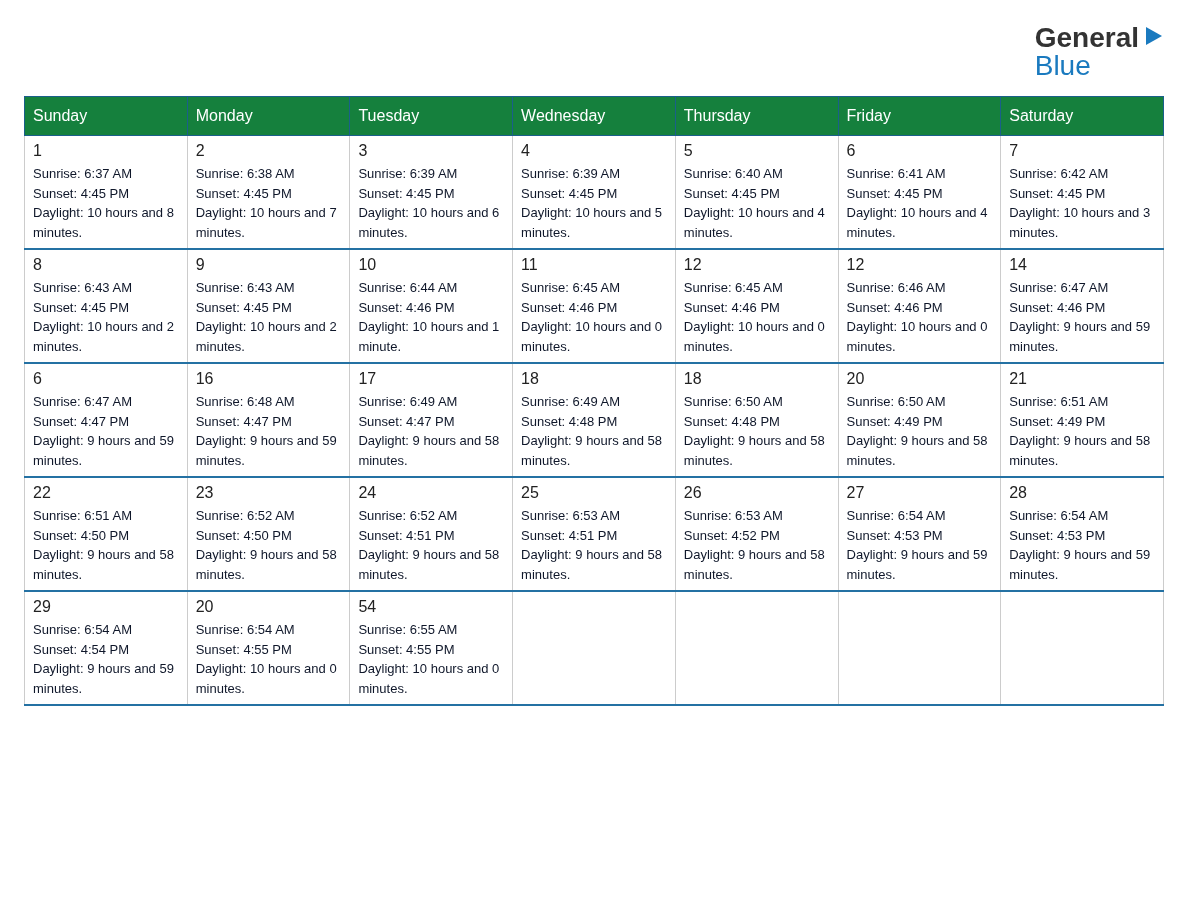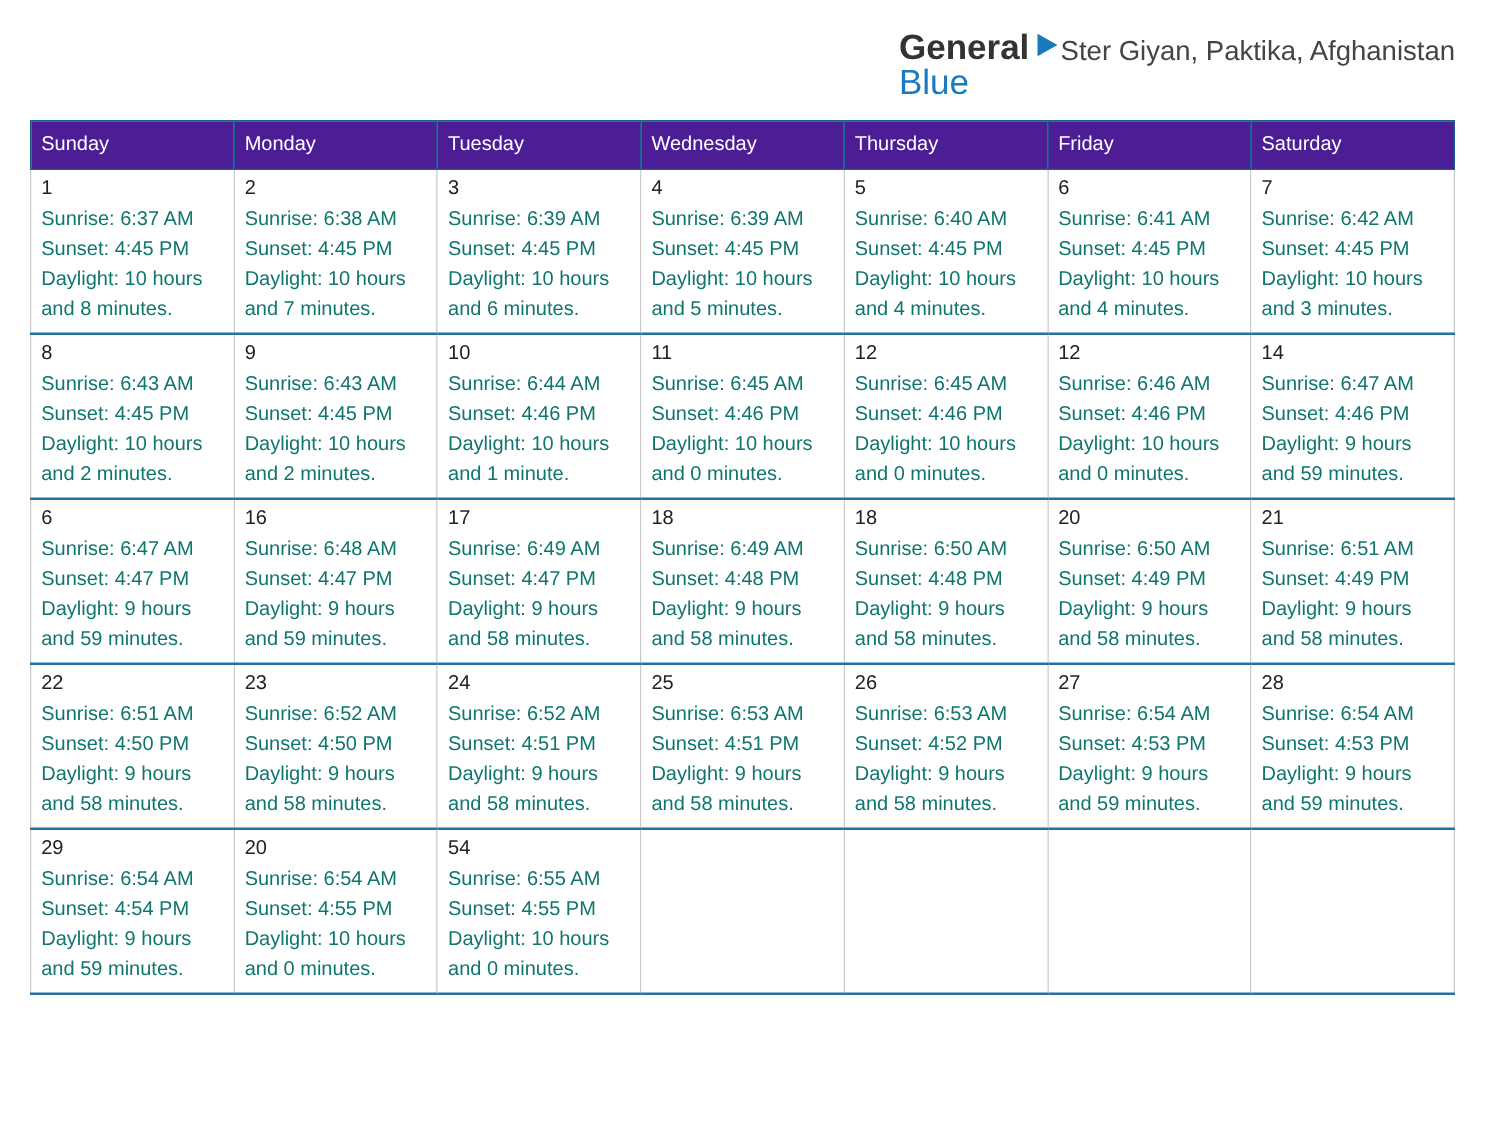--- a/index.html
+++ b/index.html
@@ -50,21 +50,21 @@
       font-size: 22px;
       color: #444;
       margin-top: 4px;
     }
     .calendar {
       width: 100%;
       border-collapse: collapse;
       border: 1px solid #bbb;
     }
     .calendar th {
-      background-color: #4c1d95;
+      background-color: #15803d;
       color: #fff;
       font-size: 16px;
       font-weight: normal;
       padding: 10px 8px;
       text-align: left;
       border: 1px solid #1a5f8a;
     }
     .calendar td {
       vertical-align: top;
       padding: 6px 8px;
@@ -77,23 +77,23 @@
     .calendar tr.week-row td {
       border-bottom: 2px solid #2471a3;
     }
     .day-number {
       font-size: 16px;
       font-weight: normal;
       color: #222;
       margin-bottom: 4px;
     }
     .day-info {
-      font-size: 16px;
+      font-size: 13px;
       line-height: 1.5;
-      color: #0f766e;
+      color: #0f172a;
     }
     .empty-cell {
       background: #fff;
     }
   </style>
 </head>
 <body>
 
 <div class="header">
   <div class="logo">
@@ -103,21 +103,20 @@
         <svg width="22" height="22" viewBox="0 0 22 22">
           <polygon points="4,2 20,11 4,20" fill="#1a7abf"></polygon>
         </svg>
       </span>
     </div>
     <div class="logo-line">
       <span class="logo-text-blue">Blue</span>
     </div>
   </div>
   <div class="title-section">
-    <div class="location">Ster Giyan, Paktika, Afghanistan</div>
   </div>
 </div>
 
 <table class="calendar">
   <thead>
     <tr>
       <th>Sunday</th>
       <th>Monday</th>
       <th>Tuesday</th>
       <th>Wednesday</th>

